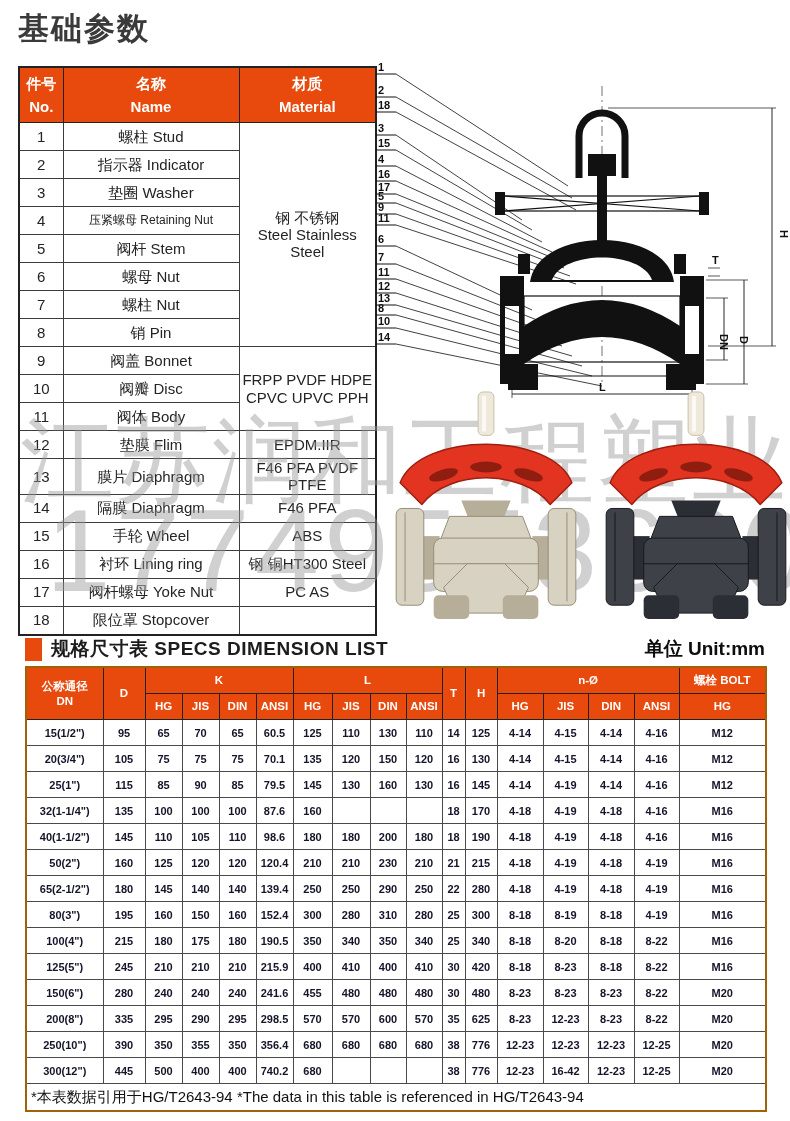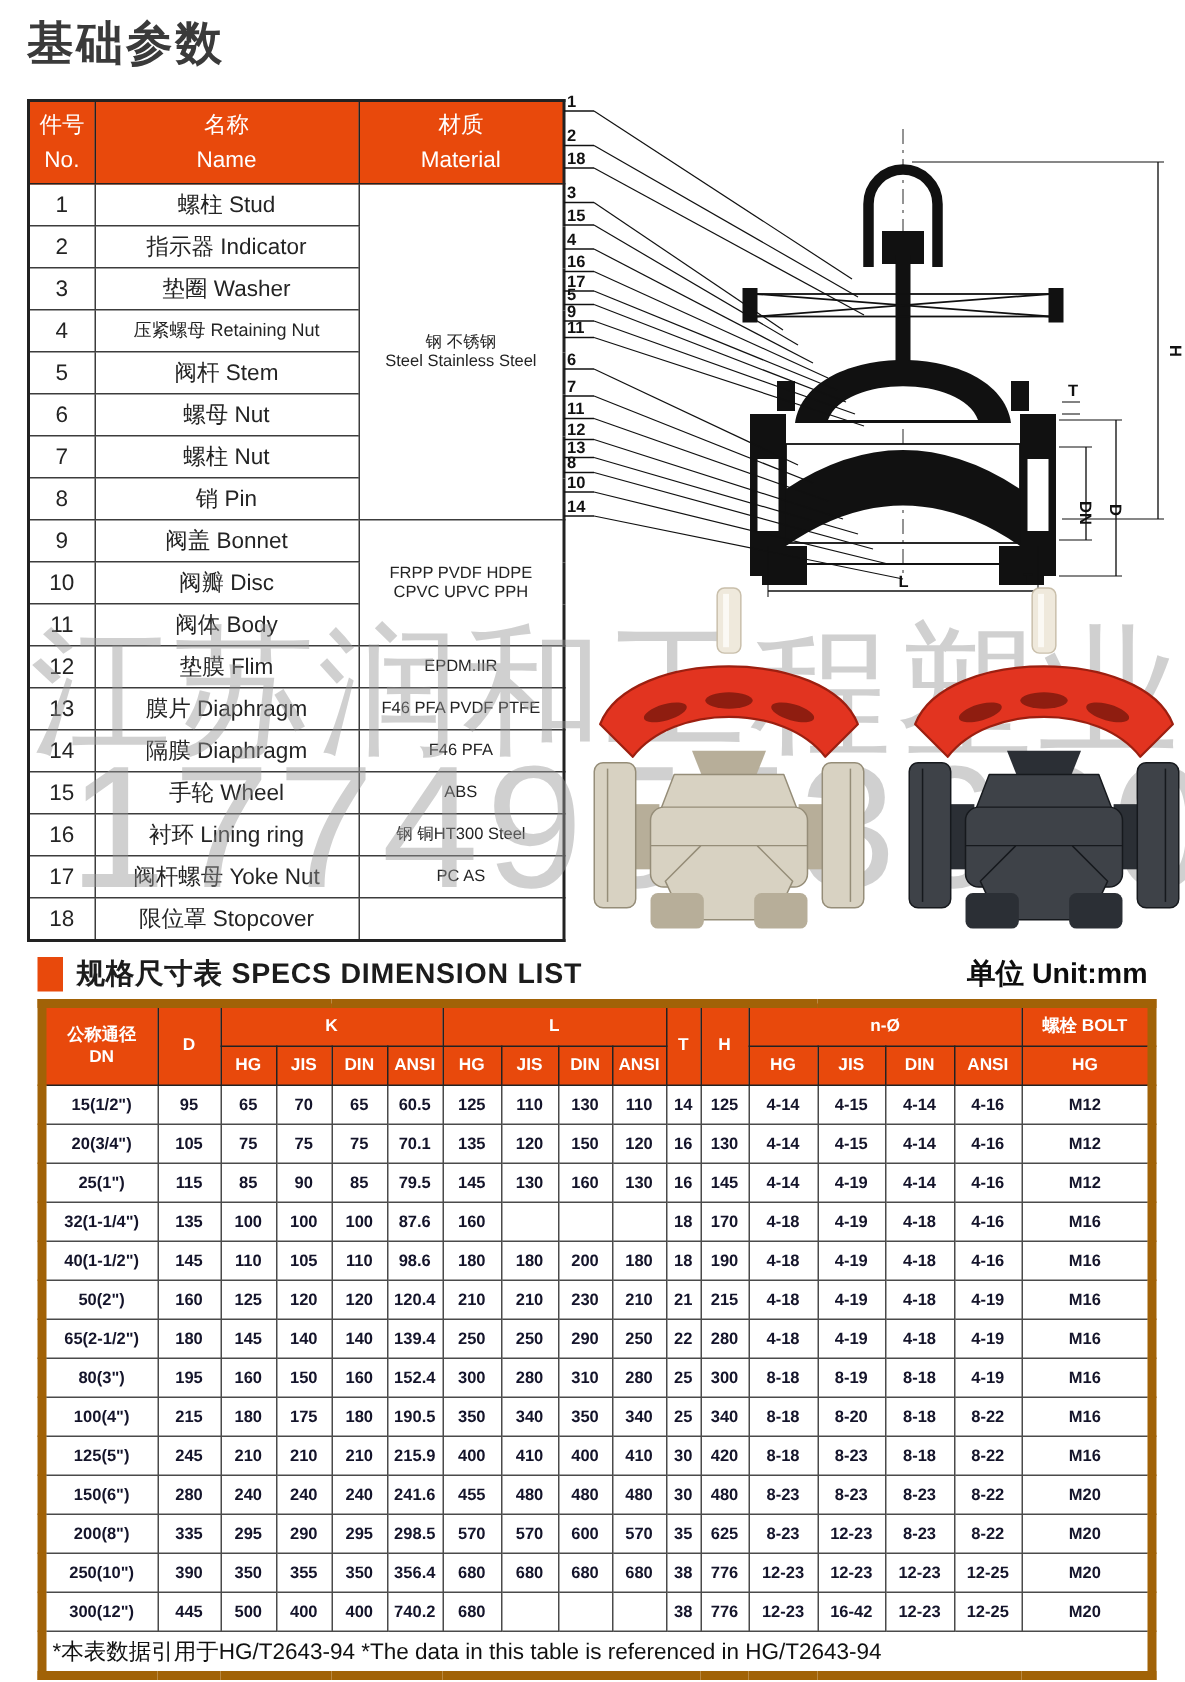--- a/index.html
+++ b/index.html
@@ -5,25 +5,25 @@
   html,body{margin:0;padding:0;background:#fff;}
   .page{position:relative;width:790px;height:1121px;background:#fff;overflow:hidden;
         font-family:"Liberation Sans",sans-serif;}
   .page-title{position:absolute;left:18px;top:8px;margin:0;font-size:31px;font-weight:700;
         color:#3a3a3a;letter-spacing:2px;}
 
   
   .parts-table{position:absolute;left:18px;top:66px;width:357px;border-collapse:collapse;
         table-layout:fixed;z-index:1;border:2px solid #222;}
   .parts-table th{background:var(--accent,#E8490C);color:#fff;border:1px solid #222;
-        height:54px;font-size:15px;font-weight:400;line-height:1.55;padding:0;}
+        height:54px;font-size:15px;font-weight:700;line-height:1.55;padding:0;}
   .parts-table td{border:1px solid #3c3c3c;text-align:center;font-size:15px;color:#242424;
         height:27px;padding:0 2px;white-space:pre-line;line-height:1.15;}
   .parts-table td.small{font-size:12px;}
-  .parts-table td.mat{font-size:11px;}
+  .parts-table td.mat{font-size:15px;}
 
   
   .diagram{position:absolute;left:372px;top:58px;z-index:1;}
   .diagram .co{font-size:11px;font-weight:700;fill:#111;}
   .diagram .dim{font-size:11px;font-weight:700;fill:#111;}
 
   
   .photos{position:absolute;left:392px;top:390px;display:flex;gap:16px;z-index:3;}
   .valve{--main:#d8d2c2;--shade:#b7ae99;--edge:#958d78;}
   .valve.dark{--main:#3e4248;--shade:#2b2f35;--edge:#16191d;}
@@ -33,21 +33,21 @@
   .wm1{top:398px;left:20px;font-size:94px;letter-spacing:2px;}
   .wm2{top:484px;left:46px;font-size:116px;letter-spacing:5px;}
 
   
   .specs-header{position:absolute;left:25px;top:636px;width:740px;display:flex;align-items:center;z-index:1;}
   .specs-square{width:17px;height:23px;background:var(--accent,#E8490C);margin-right:9px;}
   .specs-title{font-size:19px;font-weight:700;color:#1c1c1c;letter-spacing:.5px;}
   .specs-unit{margin-left:auto;font-size:19px;font-weight:700;color:#0d0d0d;}
 
   .specs-table{position:absolute;left:25px;top:666px;width:740px;border-collapse:collapse;
-        table-layout:fixed;border:6px solid #a16207;z-index:1;}
+        table-layout:fixed;border:2px solid #a16207;z-index:1;}
   .specs-table th{background:var(--accent,#E8490C);color:#fff;border:1px solid #222;
         font-size:11.5px;font-weight:700;height:25px;padding:0;line-height:1.3;}
   .specs-table td{border:1px solid #4a4a4a;text-align:center;font-size:11px;font-weight:600;
         color:#14142a;height:25px;padding:0 1px;}
   .specs-table tfoot td{text-align:left;font-weight:400;font-size:15px;color:#111;
         height:22px;padding:2px 4px;}
 </style>
 </head>
 <body>
 

